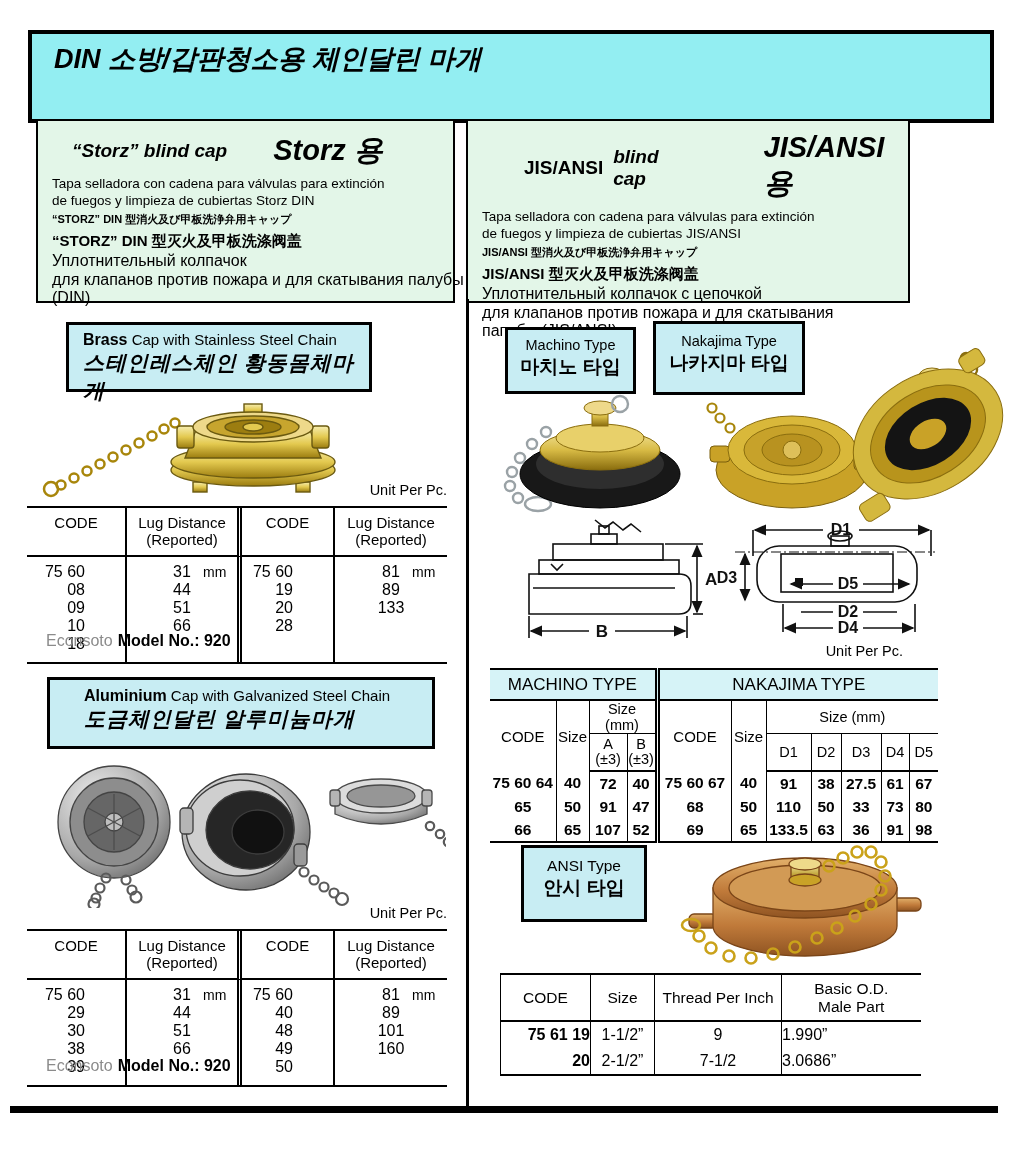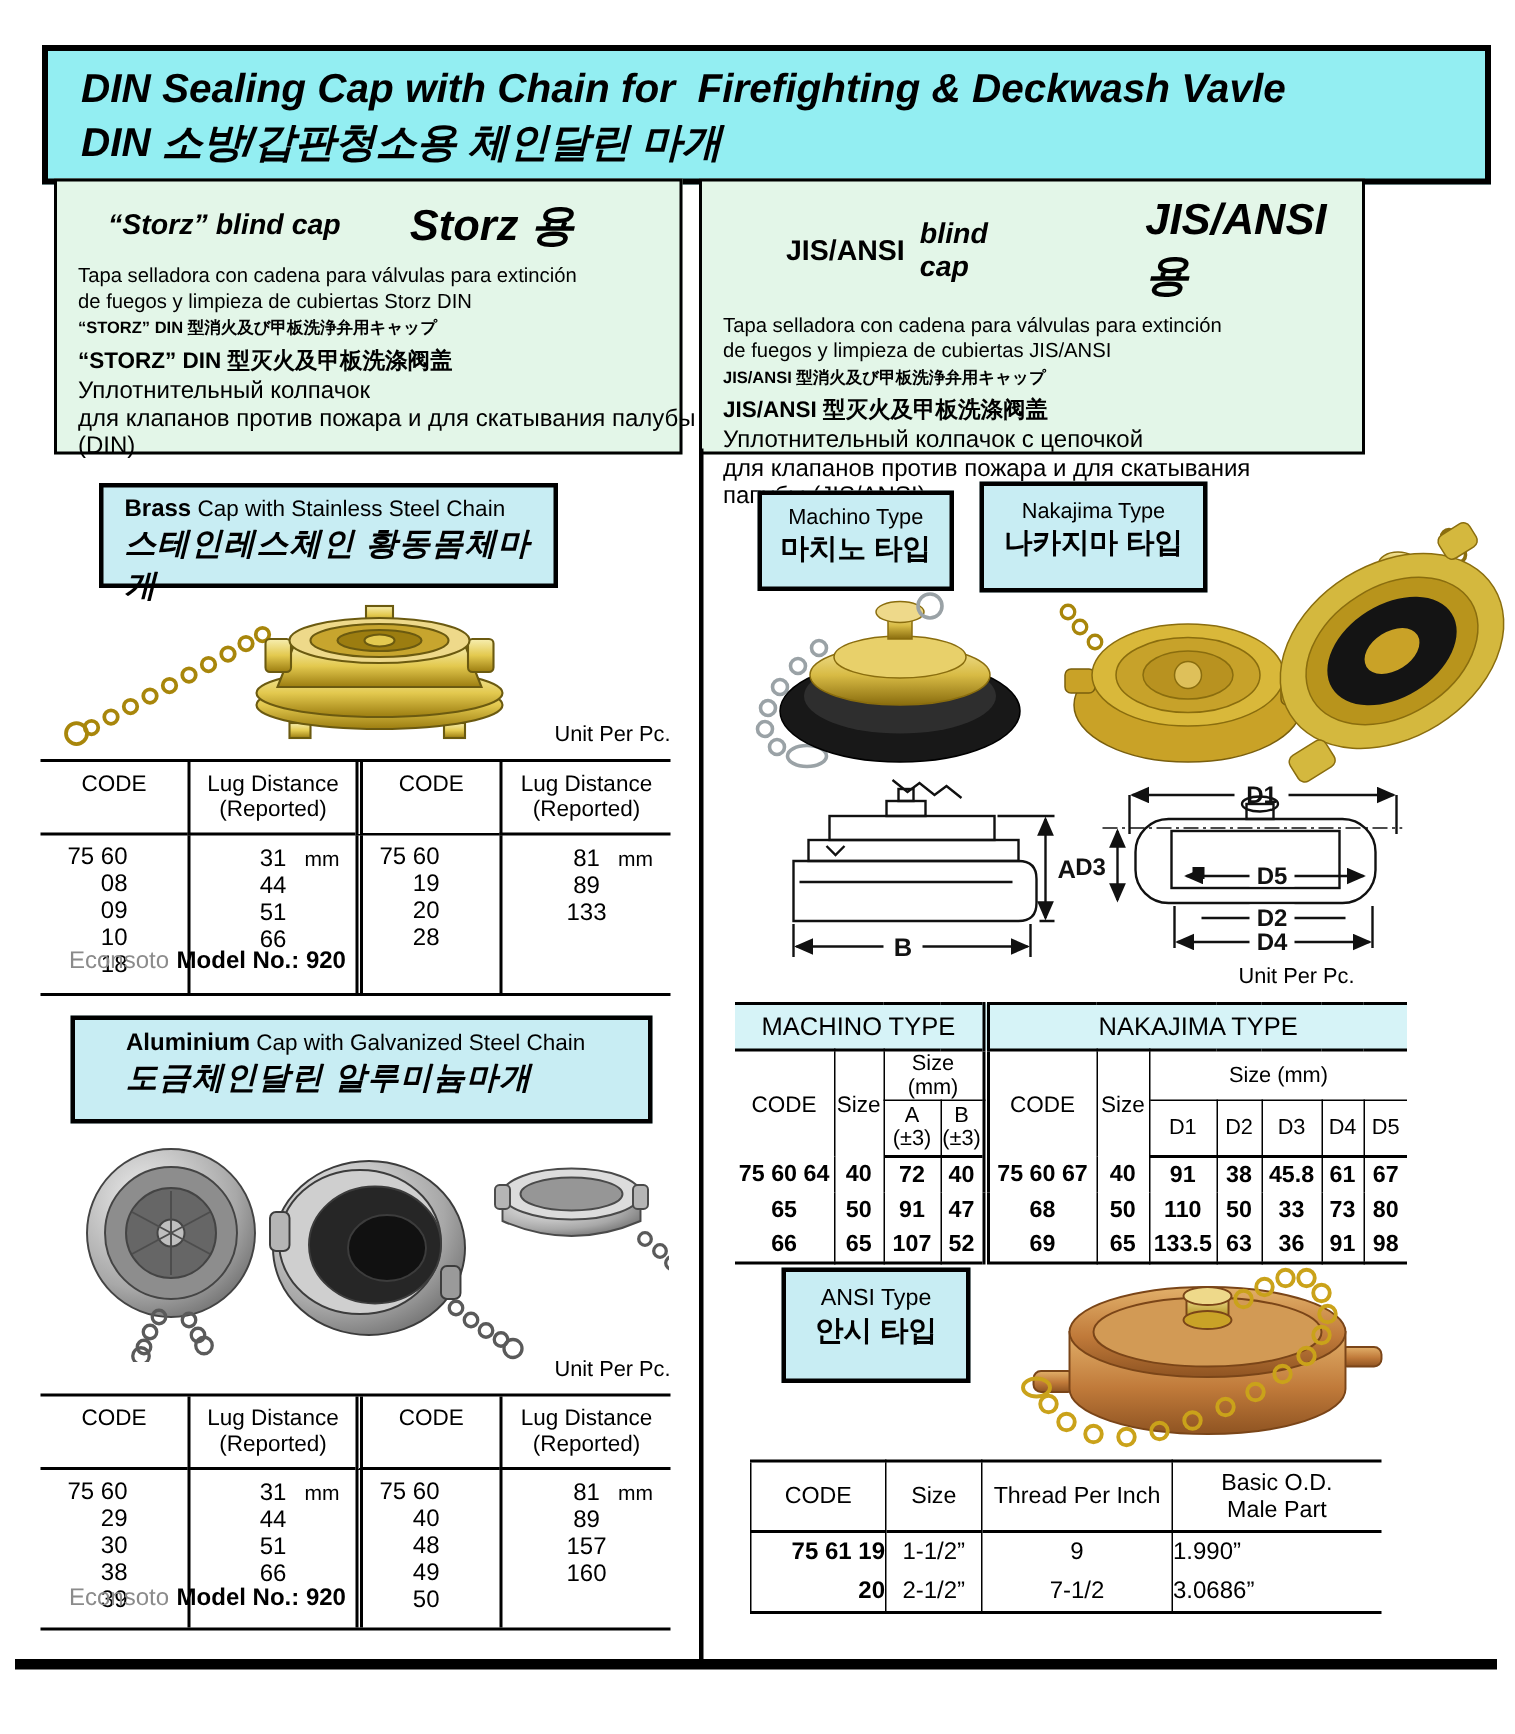--- a/index.html
+++ b/index.html
@@ -104,21 +104,20 @@
   td.acode{font-weight:bold;text-align:right;padding-right:22px}
   td.actr{text-align:center}
   td.aleft{text-align:left;padding-left:14px}
 </style>
 </head>
 <body>
 
 <div id="page">
 
   <div id="title-box" class="abs">
-    <div class="t-line">DIN Sealing Cap with Chain for  Firefighting &amp; Deckwash Vavle</div>
     <div class="t-line">DIN 소방/갑판청소용 체인달린 마개</div>
   </div>
 
   <div id="storz-box" class="abs desc">
     <div class="hrow">
       <span class="h-small">“Storz” blind cap</span>
       <span class="h-big">Storz 용</span>
     </div>
     <div class="lines">
       <div class="ln l-es">Tapa selladora con cadena para válvulas para extinción</div>
@@ -314,21 +313,21 @@
     </div>
     <div class="bc codecol vbd">
       <div>75 60 40</div>
         <div>48</div>
       <div>49</div>
         <div>50</div>
     </div>
     <div class="bc valcol vb2">
       <div><span class="num">81</span><span class="unit">mm</span></div>
       <div><span class="num">89</span></div>
-      <div><span class="num">157</span></div>
+      <div><span class="num">101</span></div>
       <div><span class="num">160</span></div>
     </div>
   </div>
 
   <div id="model2" class="abs modelnote">
     <span class="brand">Econsoto</span><span class="mdl">Model No.: 920</span>
   </div>
 
   <div id="machino-label" class="abs lblbox">
     <div class="lbl1s">Machino Type</div>
@@ -492,21 +491,21 @@
       </tr>
       <tr>
         <td class="mcode">75 60 64</td>
             <td>40</td>
         <td>72</td>
             <td>40</td>
         <td class="mcode dbl">75 60 67</td>
             <td>40</td>
         <td>91</td>
             <td>38</td>
-        <td>45.8</td>
+        <td>27.5</td>
             <td>61</td>
         <td>67</td>
       </tr>
       <tr>
         <td class="mcode">65</td>
             <td>50</td>
         <td>91</td>
             <td>47</td>
         <td class="mcode dbl">68</td>
             <td>50</td>

